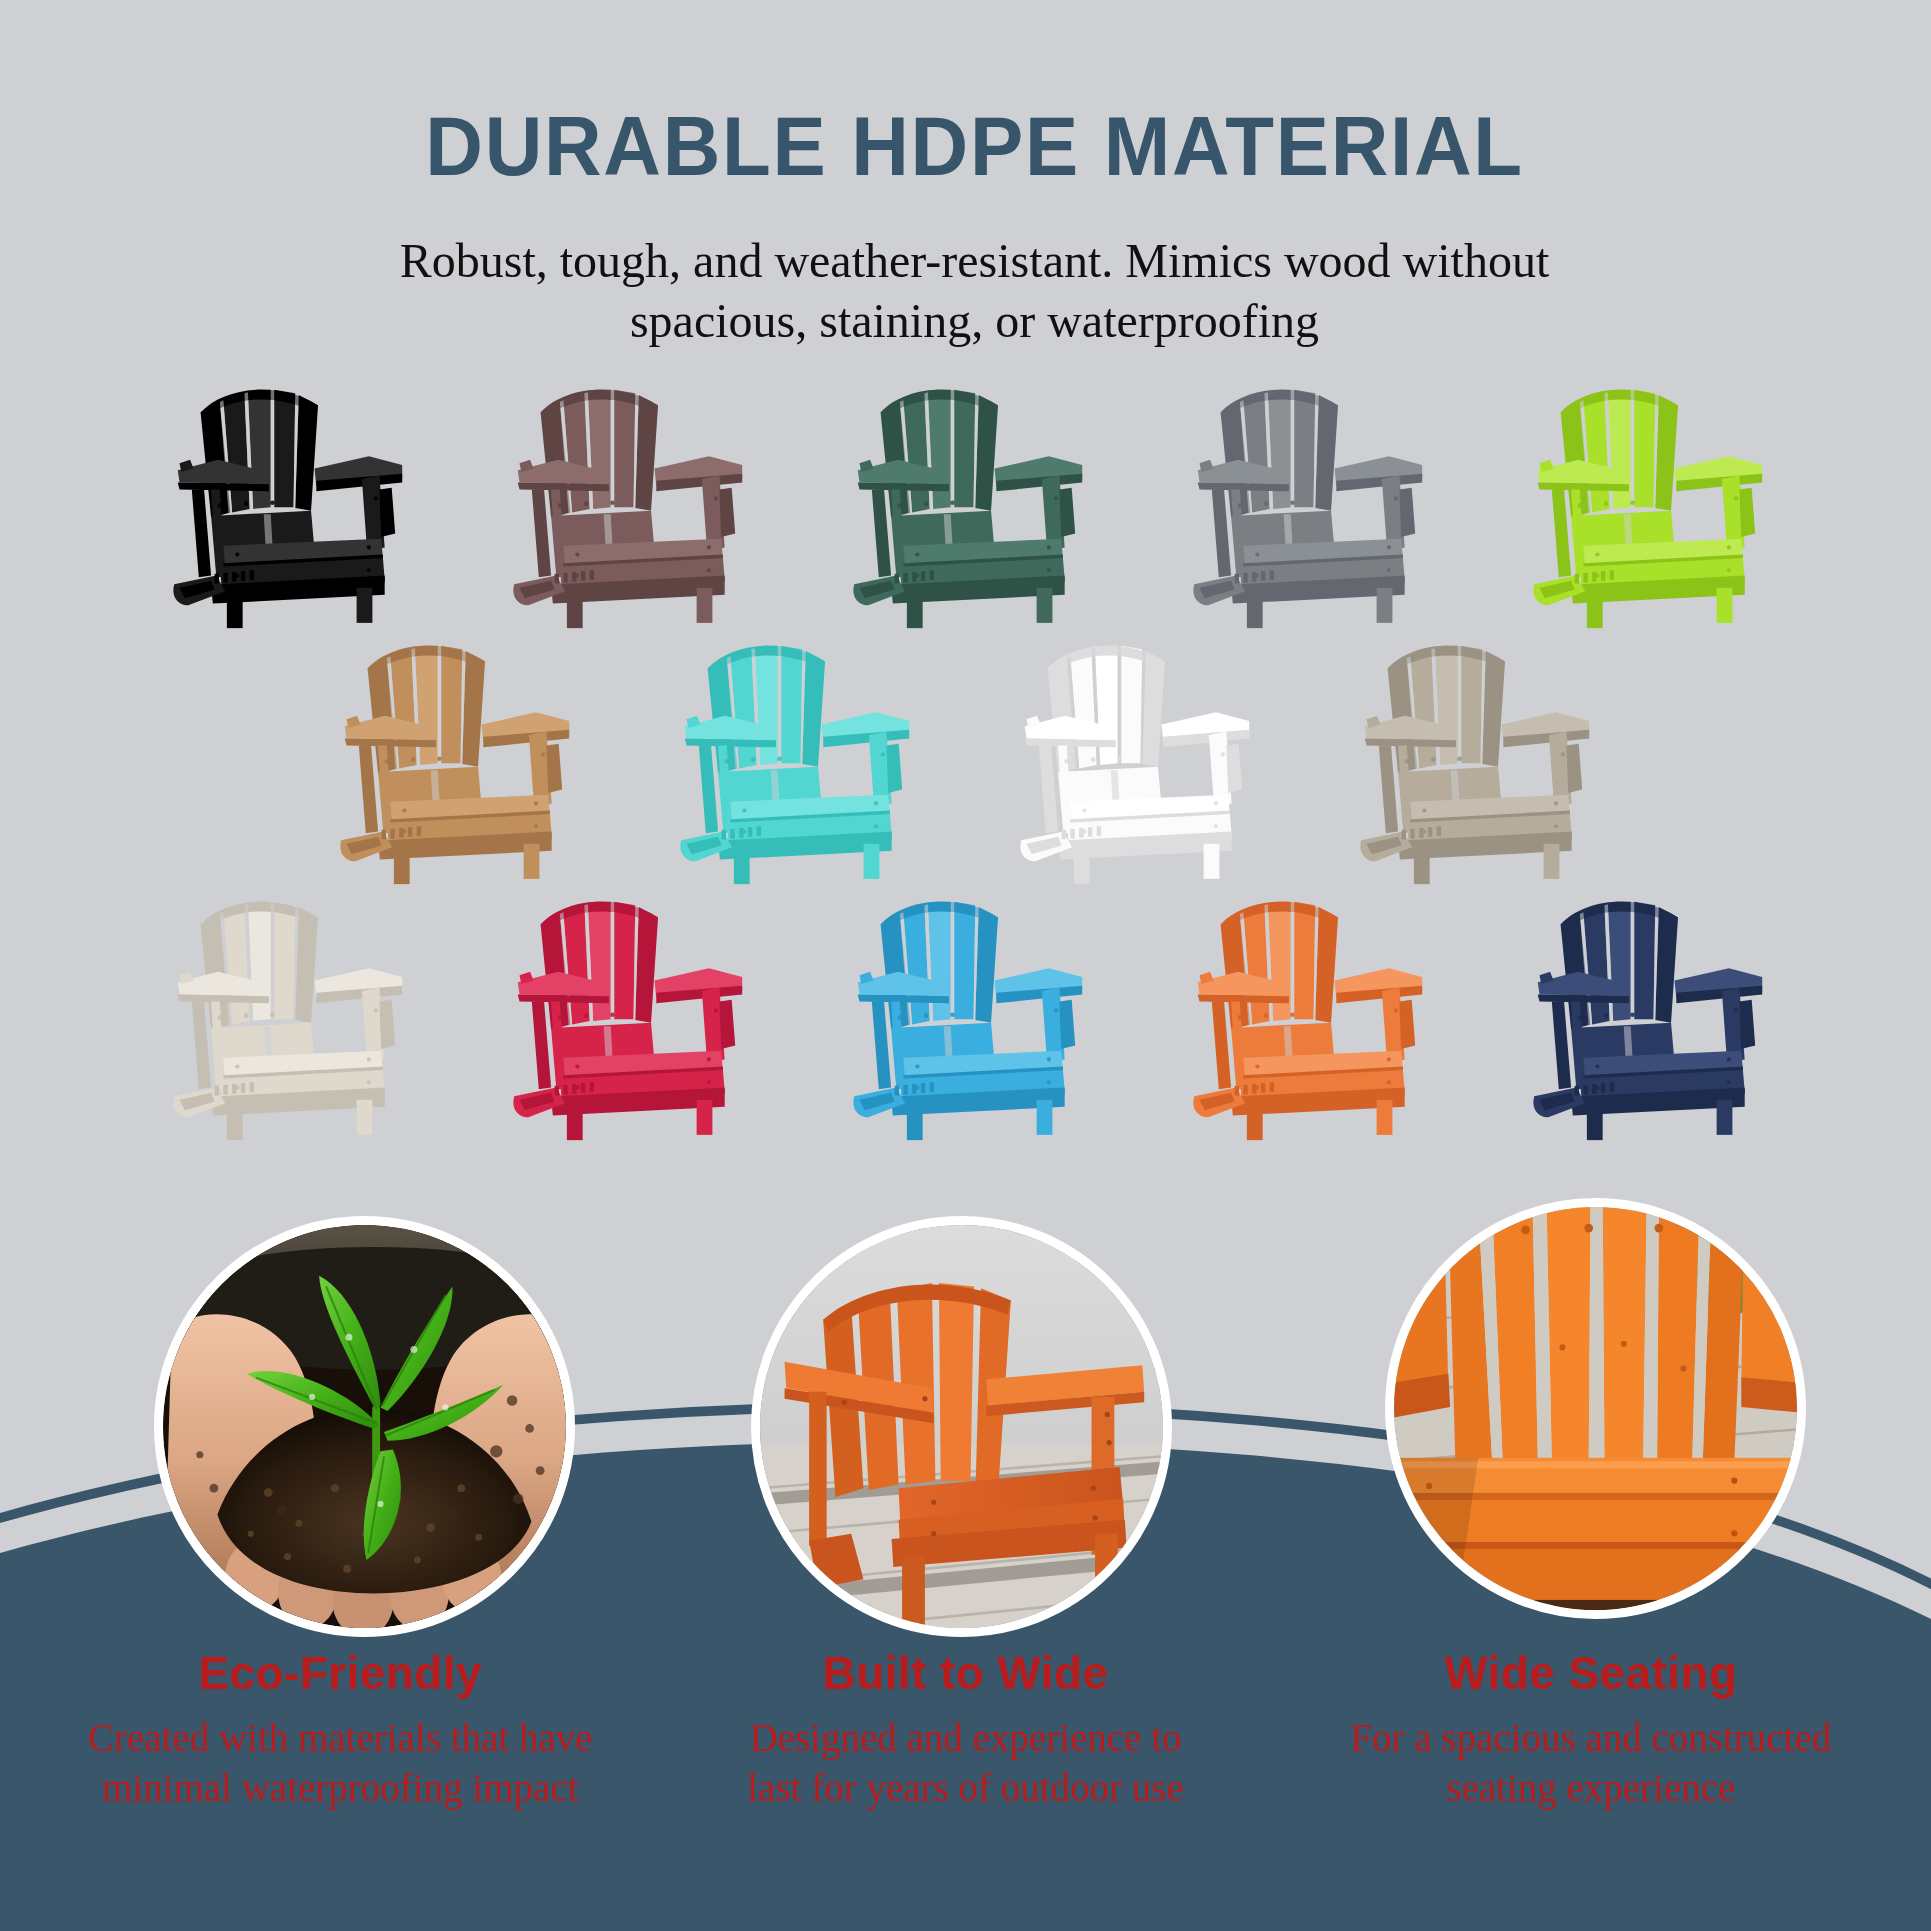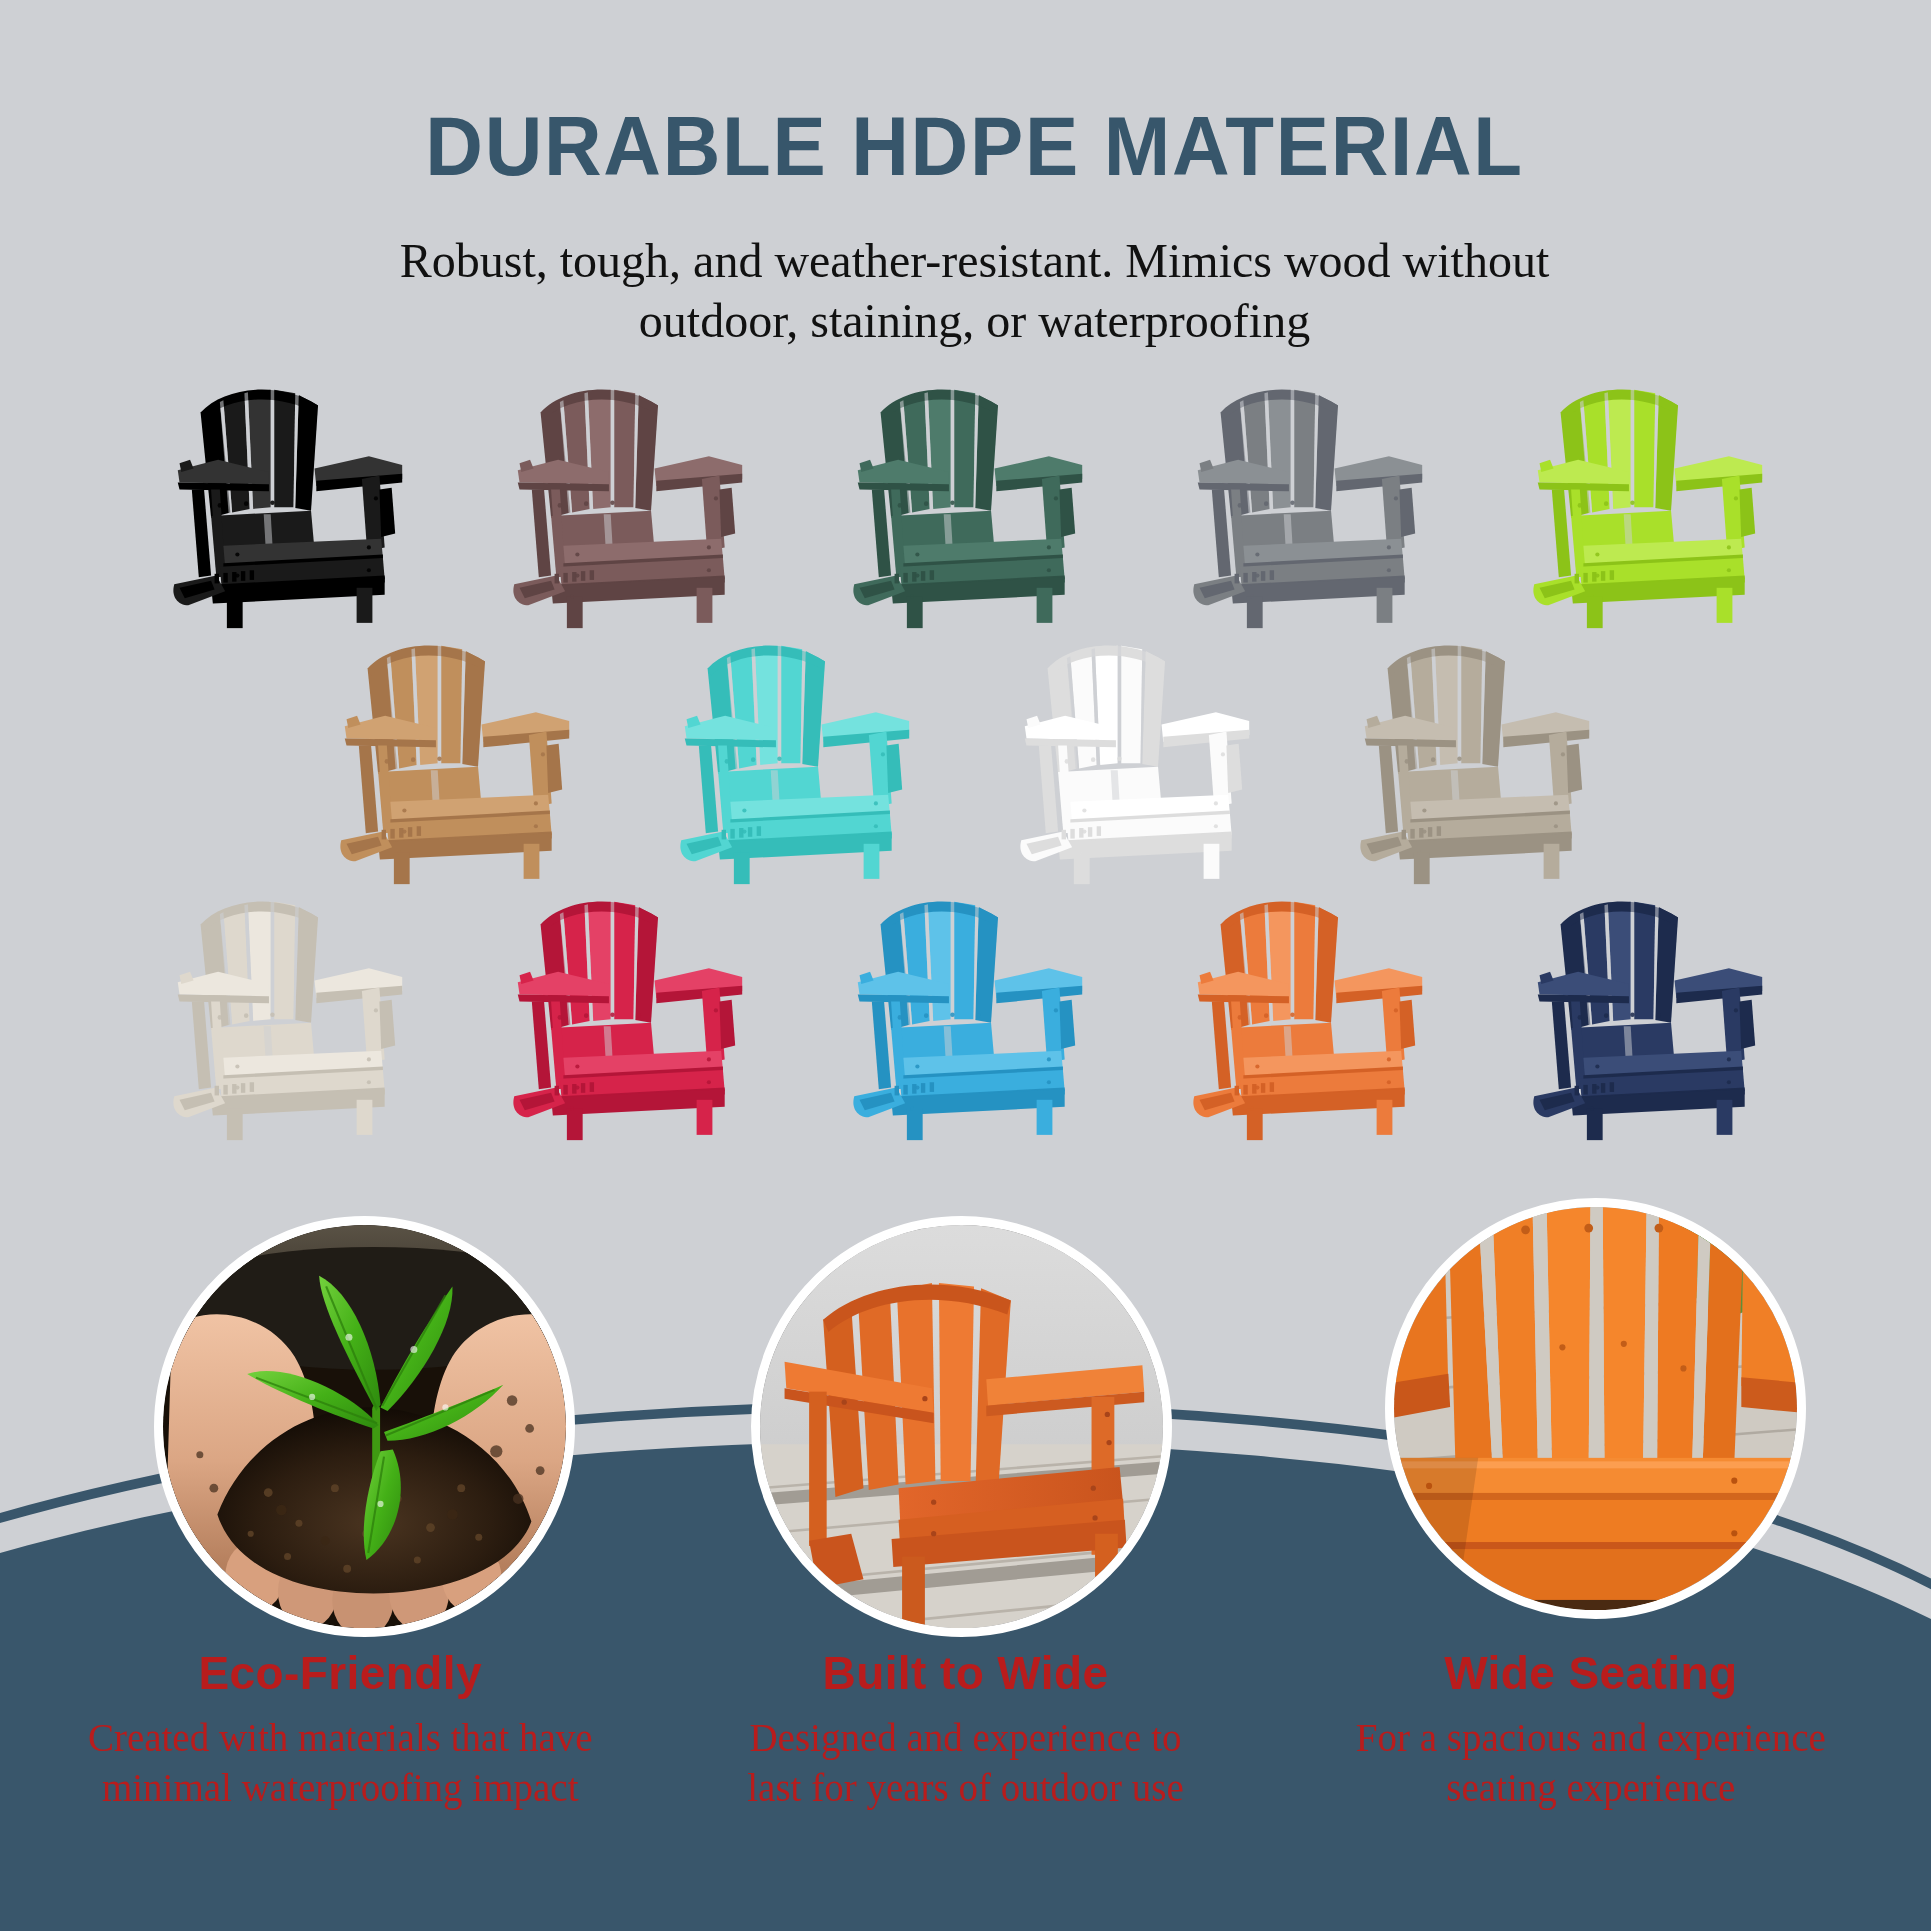--- a/index.html
+++ b/index.html
@@ -78,21 +78,21 @@
 </style>
 </head>
 <body>
 
 <div class="stage">
 
   <div class="header">
     <h1 class="title">DURABLE HDPE MATERIAL</h1>
     <div class="subtitle">
       <div>Robust, tough, and weather-resistant. Mimics wood without</div>
-      <div>outdoor, staining, or waterproofing</div>
+      <div>spacious, staining, or waterproofing</div>
     </div>
   </div>
 
   <div class="chair-rows" id="chair-rows">
       <div class="chair-row row-1">
         <div class="chair-cell" title="Black">
   <svg class="chair-svg" viewBox="0 0 300 310">
     <g>
 
       <path d="M 44 62 L 66 50 L 78 176 L 56 182 Z" fill="#000000"></path>
@@ -1364,18 +1364,18 @@
       <div class="feature">
         <p class="feat-title">Eco-Friendly</p>
         <p class="feat-desc"><span>Created with materials that have</span><br><span>minimal waterproofing impact</span></p>
       </div>
       <div class="feature">
         <p class="feat-title">Built to Wide</p>
         <p class="feat-desc"><span>Designed and experience to</span><br><span>last for years of outdoor use</span></p>
       </div>
       <div class="feature">
         <p class="feat-title">Wide Seating</p>
-        <p class="feat-desc"><span>For a spacious and experience</span><br><span>seating experience</span></p>
+        <p class="feat-desc"><span>For a spacious and constructed</span><br><span>seating experience</span></p>
       </div>
     </div>
 
 </div>
 
 
 </body></html>

